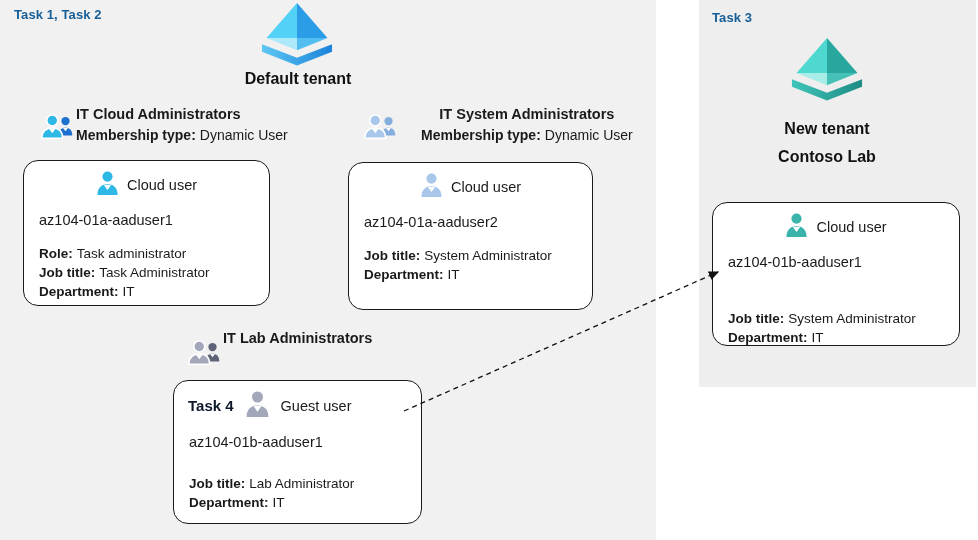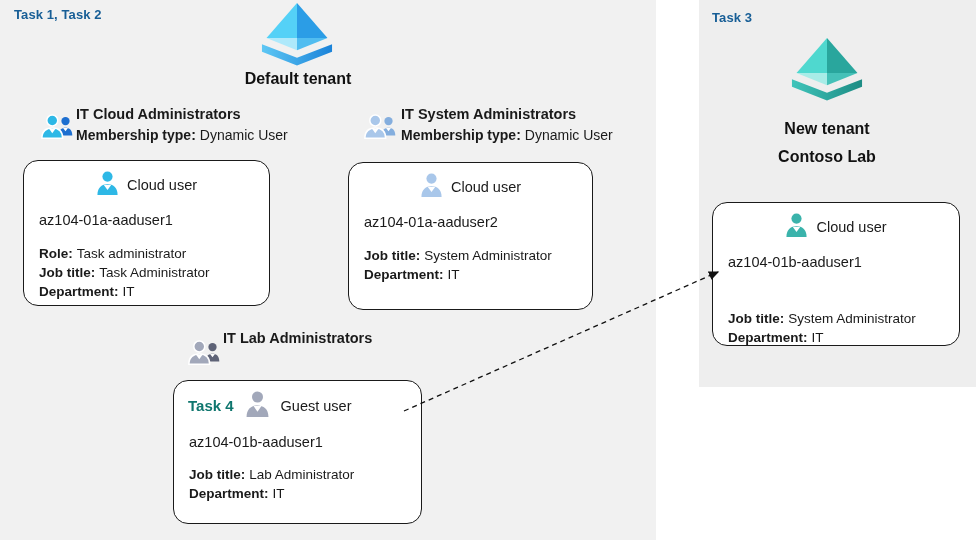--- a/index.html
+++ b/index.html
@@ -33,25 +33,25 @@
   .user-card {
     position: absolute; background: #ffffff;
     border: 1.4px solid #1a1a1a; border-radius: 15px;
   }
   .card-header {
     display: flex; align-items: center; justify-content: center;
     gap: 8px; margin-top: 9px; font-size: 14.5px;
   }
   .card-header .person-icon { flex: 0 0 auto; }
   .guest-header { justify-content: flex-start; padding-left: 14px; gap: 11px; }
-  .task4-label { font-weight: bold; font-size: 15px; color: #0f766e; }
+  .task4-label { font-weight: bold; font-size: 15px; color: #0f172a; }
   .username { font-weight: normal; font-size: 14.5px; margin: 13px 0 0 15px; }
   .fields { margin: 16px 0 0 15px; font-size: 13.5px; line-height: 19px; }
   .card-4 .fields { margin-top: 39px; }
-  .card-3 .fields { margin-top: 15px; }
+  .card-3 .fields { margin-top: 24px; }
 
   #arrow-overlay {
     position: absolute; left: 0; top: 0; width: 978px; height: 540px;
     pointer-events: none; z-index: 10;
   }
 </style>
 </head>
 <body>
 
 <div id="stage">
@@ -98,21 +98,21 @@
     <div class="group-icon" style="left:363px; top:112px;">
       <svg width="34" height="31" viewBox="0 0 36 32">
         <circle cx="27" cy="9.2" r="4.4" fill="#84aede"></circle>
         <path d="M19.8,24.5 C19.8,18.6 22.9,16.2 27,16.2 C31.1,16.2 34.2,18.6 34.2,24.5 Z" fill="#84aede"></path>
         <polygon points="24.4,16.6 29.6,16.6 27,20.0" fill="#ffffff"></polygon>
         <circle cx="13" cy="8.6" r="5.8" fill="#a9c7ea" stroke="#ffffff" stroke-width="1.6"></circle>
         <path d="M2,27.5 C2,19.8 6.9,16.6 13,16.6 C19.1,16.6 24,19.8 24,27.5 Z" fill="#a9c7ea" stroke="#ffffff" stroke-width="1.6"></path>
         <polygon points="9.6,17.3 16.4,17.3 13,22.2" fill="#ffffff"></polygon>
       </svg>
     </div>
-    <div class="group-text" style="left:401px; top:106px;">
+    <div class="group-text" style="left:421px; top:106px;text-align:center;">
       <div class="group-name">IT System Administrators</div>
       <div class="group-membership">
         <b class="lbl">Membership type:</b><span>Dynamic User</span>
       </div>
     </div>
 
     <div class="group-icon" style="left:187px; top:338px;">
       <svg width="34" height="31" viewBox="0 0 36 32">
         <circle cx="27" cy="9.2" r="4.4" fill="#5e6377"></circle>
         <path d="M19.8,24.5 C19.8,18.6 22.9,16.2 27,16.2 C31.1,16.2 34.2,18.6 34.2,24.5 Z" fill="#5e6377"></path>

